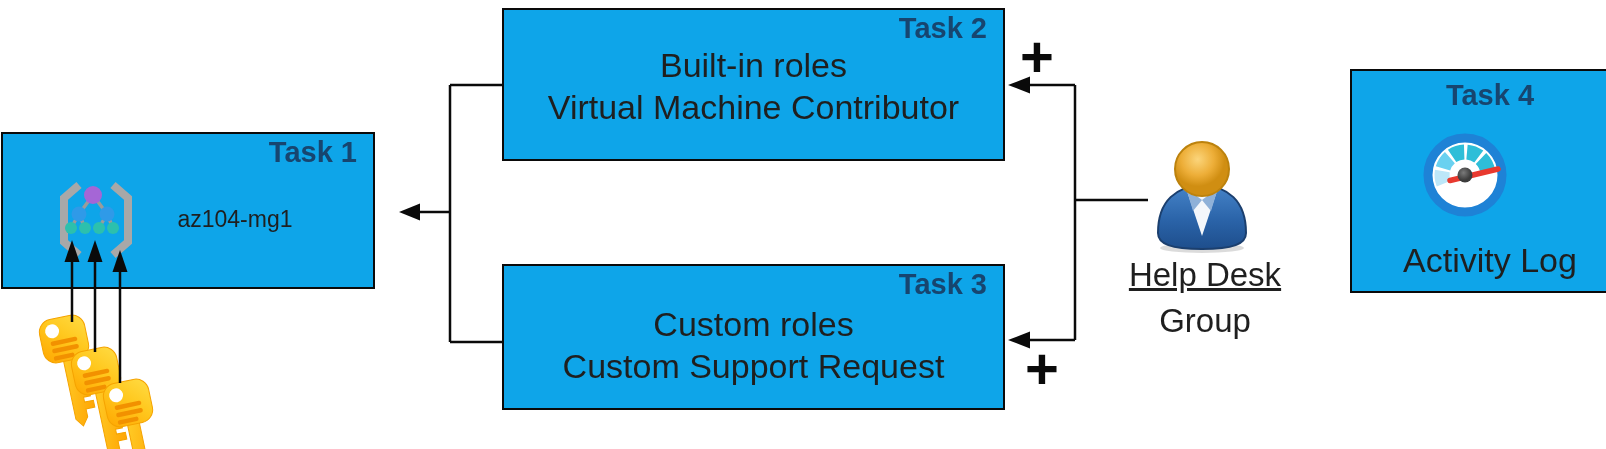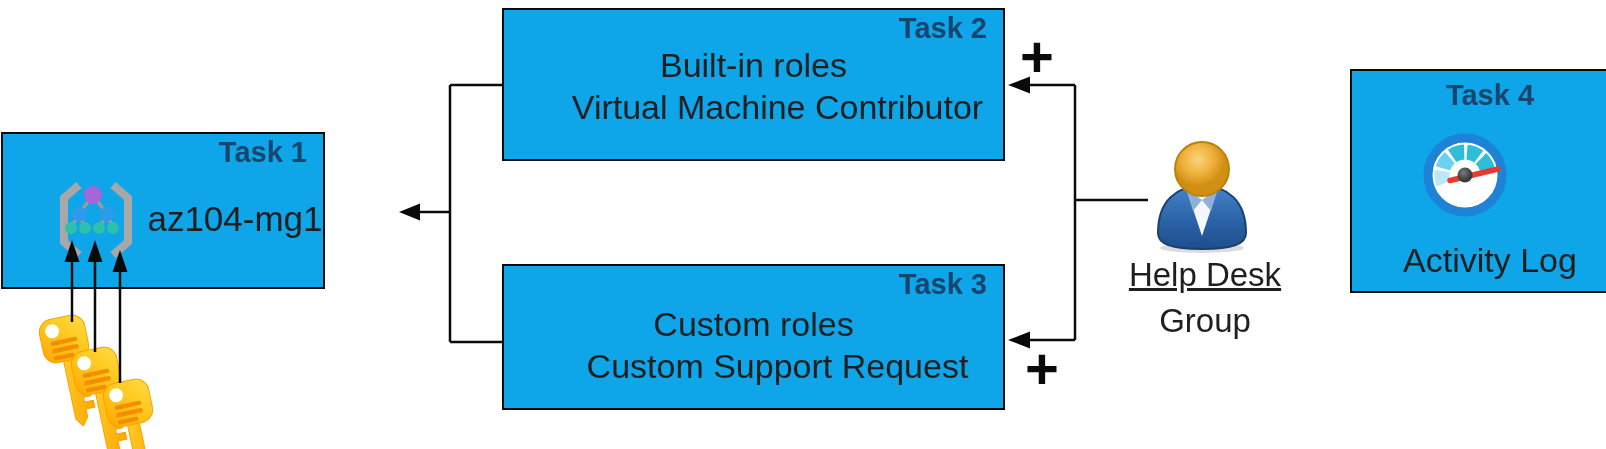--- a/index.html
+++ b/index.html
@@ -1,30 +1,30 @@
 <!DOCTYPE html>
 <html><head>
 <meta charset="utf-8">
 <style>
   html,body{margin:0;padding:0;background:#FFFFFF;}
   #canvas{
     position:relative;width:1606px;height:449px;background:#FFFFFF;
     font-family:"Liberation Sans",sans-serif;overflow:hidden;color:#1F1F1F;
   }
   .box{position:absolute;background:#0ea5e9;border:2.5px solid #0A0A0A;box-sizing:border-box;}
-  #task1-box{left:1px;top:132px;width:324px;height:157px;}
+  #task1-box{left:1px;top:132px;width:374px;height:157px;}
   #task2-box{left:502px;top:8px;width:503px;height:153px;}
   #task3-box{left:502px;top:264px;width:503px;height:146px;}
   #task4-box{left:1350px;top:69px;width:280px;height:224px;border-width:2px;}
   .badge{position:absolute;top:2px;right:16px;font-weight:bold;font-size:29px;color:#17456F;white-space:nowrap;}
   .badge-centered{position:absolute;top:8px;left:0;width:100%;text-align:center;font-weight:bold;font-size:29px;color:#17456F;}
   .body-line{position:absolute;left:0;width:100%;height:44px;line-height:44px;text-align:center;font-size:34px;color:#1F1F1F;}
-  .l1{top:33px;} .l2{top:75px;padding-left:24px;}
+  .l1{top:33px;} .l2{top:75px;}
   #task3-box .l1{top:36px;} #task3-box .l2{top:78px;}
-  #mg-title{position:absolute;left:117px;top:62px;width:230px;height:46px;line-height:46px;text-align:center;font-size:35px;color:#1F1F1F;}
+  #mg-title{position:absolute;left:117px;top:62px;width:230px;height:46px;line-height:46px;text-align:center;font-size:23px;color:#1F1F1F;}
   #mg-icon{position:absolute;left:50px;top:46px;}
   #gauge-icon{position:absolute;left:67px;top:58px;}
   #task4-title{position:absolute;left:0;top:170px;width:100%;text-align:center;font-size:34px;color:#1F1F1F;}
   #user-icon{position:absolute;left:1150px;top:136px;}
   .actor-label{position:absolute;left:1105px;width:200px;text-align:center;font-size:33px;color:#1F1F1F;line-height:40px;}
   #actor-line1{top:255px;text-decoration:underline;} #actor-line2{top:301px;}
   .plus{position:absolute;font-weight:bold;font-size:58px;color:#0A0A0A;line-height:56px;width:44px;text-align:center;}
   #plus-top{left:1015px;top:29px;}
   #plus-bottom{left:1020px;top:341px;}
   #keys-icon{position:absolute;left:30px;top:308px;}

